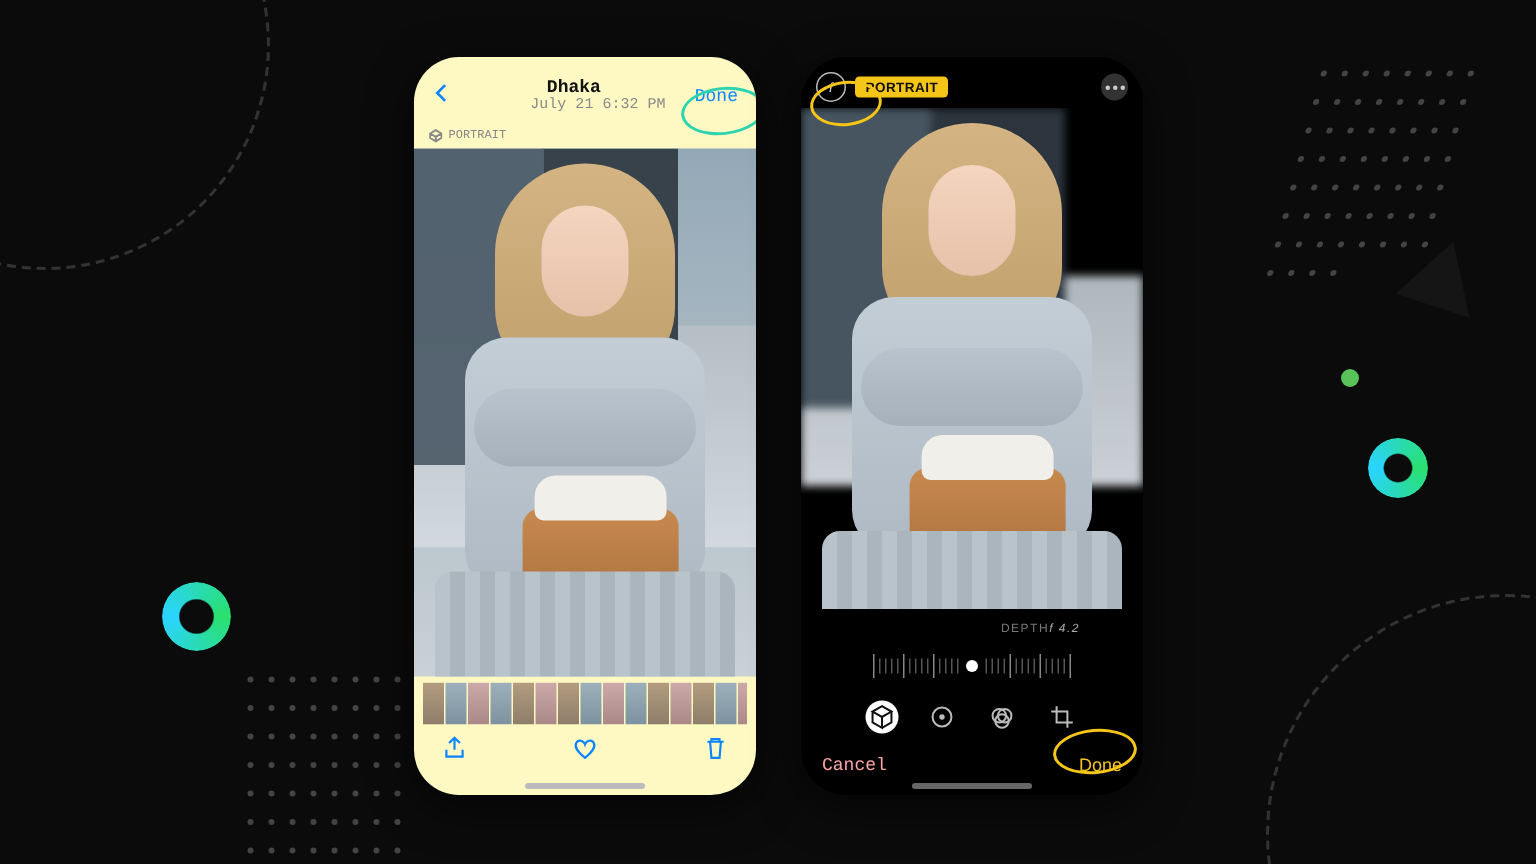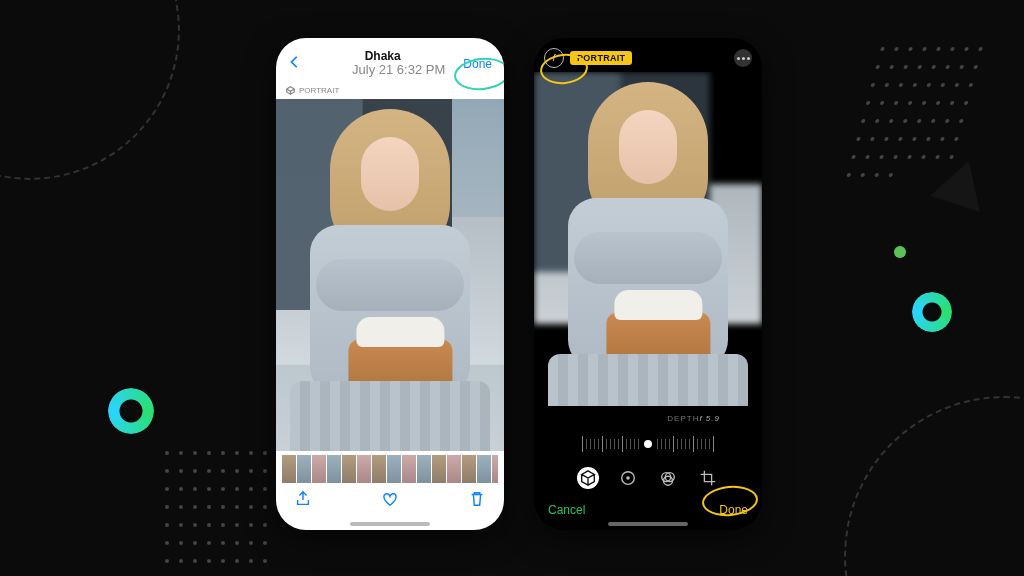--- a/index.html
+++ b/index.html
@@ -57,32 +57,32 @@
     transform:rotate(18deg);
   }
 
   
   .phones { position:absolute; top:38px; left:276px; display:flex; gap:30px; }
   .phone {
     width:228px; height:492px; border-radius:30px; overflow:hidden;
     box-shadow:0 8px 30px rgba(0,0,0,.6);
     position:relative;
   }
-  .phone-light { background:#ffffff; color:#111; }
+  .phone-light { background:#fef9c3; color:#111;font-family:Liberation Mono, monospace; }
   .phone-dark  { background:#000; color:#ddd; }
 
   
   .pl-header{
     height:46px; display:flex; align-items:center; justify-content:space-between;
     padding:6px 12px 0 12px;
   }
   .pl-back svg{ width:14px;height:14px; stroke:#0a84ff; stroke-width:2; fill:none;}
   .pl-title-block{ text-align:center; line-height:1.1;}
   .pl-title{ font-size:12px; font-weight:600;}
-  .pl-sub{ font-size:13px; color:#888;margin-left:32px;}
+  .pl-sub{ font-size:10px; color:#888;margin-left:32px;}
   .pl-edit{ font-size:12px; color:#0a84ff; font-weight:500;}
   .pl-portrait-row{
     padding:2px 10px 4px 10px; font-size:8px; color:#888; display:flex; align-items:center; gap:4px;
   }
   .pl-portrait-row svg{width:9px;height:9px;stroke:#888;fill:none;stroke-width:1.6;}
   .pl-photo{
     width:100%; height:352px; position:relative; overflow:hidden;
     background:linear-gradient(#93a8b6,#c9d1d6);
   }
   .bg-buildings{ position:absolute; inset:0;
@@ -192,21 +192,21 @@
     height:34px; display:flex; align-items:center; justify-content:center; gap:18px;
   }
   .pd-tools .tool{ width:22px;height:22px;border-radius:50%;display:flex;align-items:center;justify-content:center;}
   .pd-tools svg{ width:18px;height:18px;stroke:#bbb;fill:none;stroke-width:1.5;}
   .pd-tools .sel{ background:#fff;}
   .pd-tools .sel svg{stroke:#111;}
 
   .pd-bottom{
     height:30px;display:flex;align-items:center;justify-content:space-between;padding:0 14px;font-size:12px;
   }
-  .pd-cancel{ color:#22c55e;}
+  .pd-cancel{ color:#fca5a5;font-family:Liberation Mono, monospace;}
   .pd-done{ color:#f5c518; font-weight:500;}
   .hl-done{
     position:absolute; bottom:14px; right:4px; width:56px;height:30px;
     border:2px solid #f5c518; border-radius:50%; transform:rotate(-5deg);
     pointer-events:none;
   }
   .home-ind{ position:absolute; bottom:4px; left:50%; transform:translateX(-50%);
     width:80px;height:4px;border-radius:2px;background:#666;}
   .phone-light .home-ind{ background:#bbb;}
 </style>
@@ -315,21 +315,21 @@
           <div class="face"></div>
           <div class="torso"></div>
         <div class="arms"></div>
           <div class="bag"></div>
           <div class="skirt"></div>
       </div>
     </div>
 
     <div class="pd-depth-label">
       <span>DEPTH</span>
-      <span class="val">f 5.9</span>
+      <span class="val">f 4.2</span>
       <span style="width:30px"></span>
     </div>
     <div class="pd-slider">
         <i class="tall"></i>
         <i></i>
         <i></i>
         <i></i>
         <i></i>
         <i class="tall"></i>
         <i></i>

